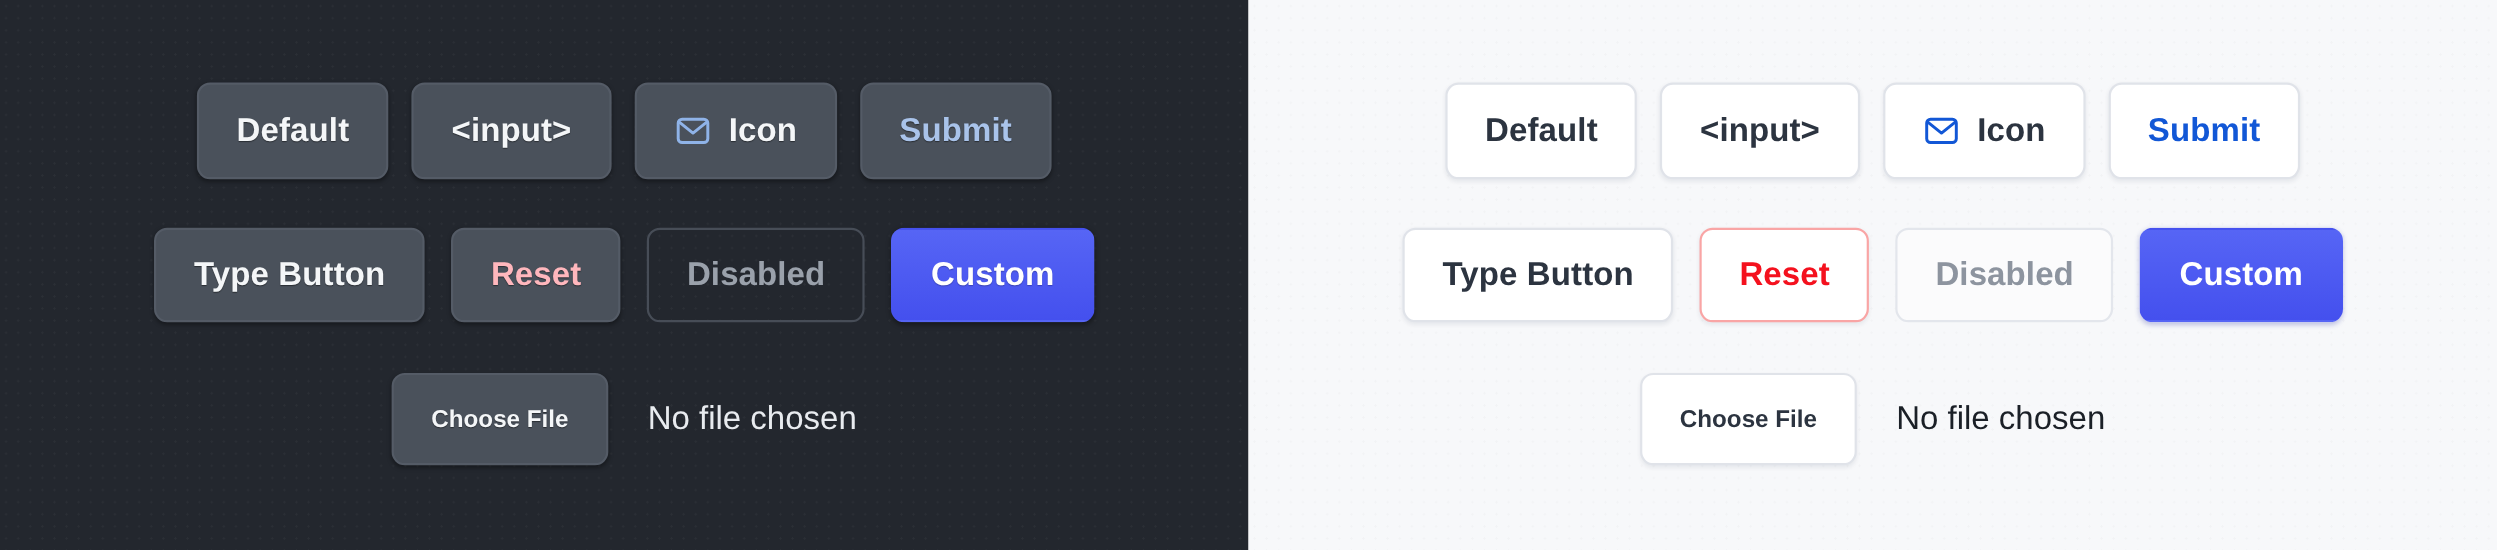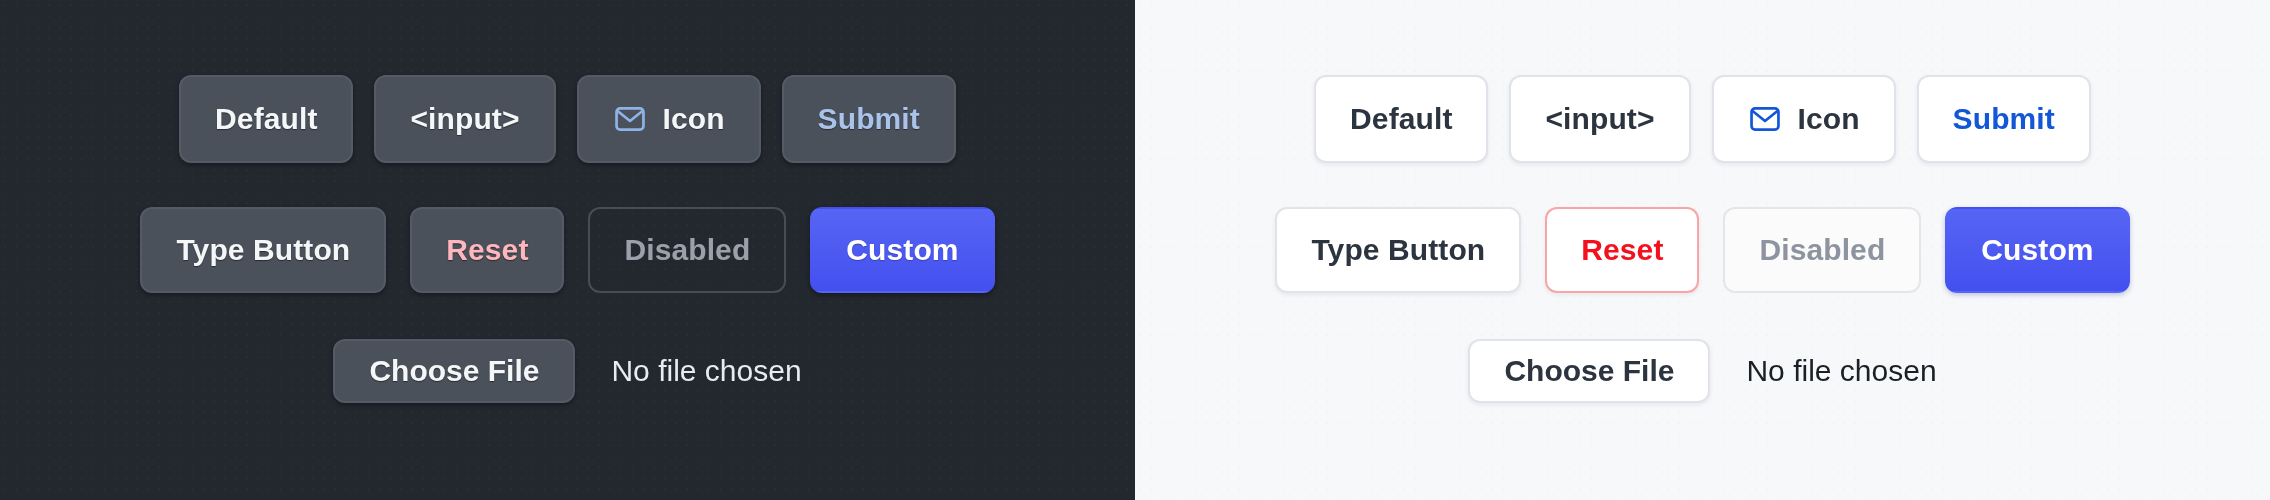--- a/index.html
+++ b/index.html
@@ -139,23 +139,23 @@
   }
   .mail-icon svg { display: block; width: 34px; height: 34px; }
 
   
   .file-control {
     display: inline-flex;
     align-items: center;
     gap: 0;
   }
   .file-btn {
-    height: 64px;
+    height: 84px;
     padding: 0 34px;
-    font-size: 30px;
+    font-size: 22px;
     font-weight: 700;
     display: inline-flex;
     align-items: center;
     border-radius: 12px;
     box-sizing: border-box;
     border: 2px solid transparent;
     cursor: pointer;
     white-space: nowrap;
   }
   .d-file-btn {

